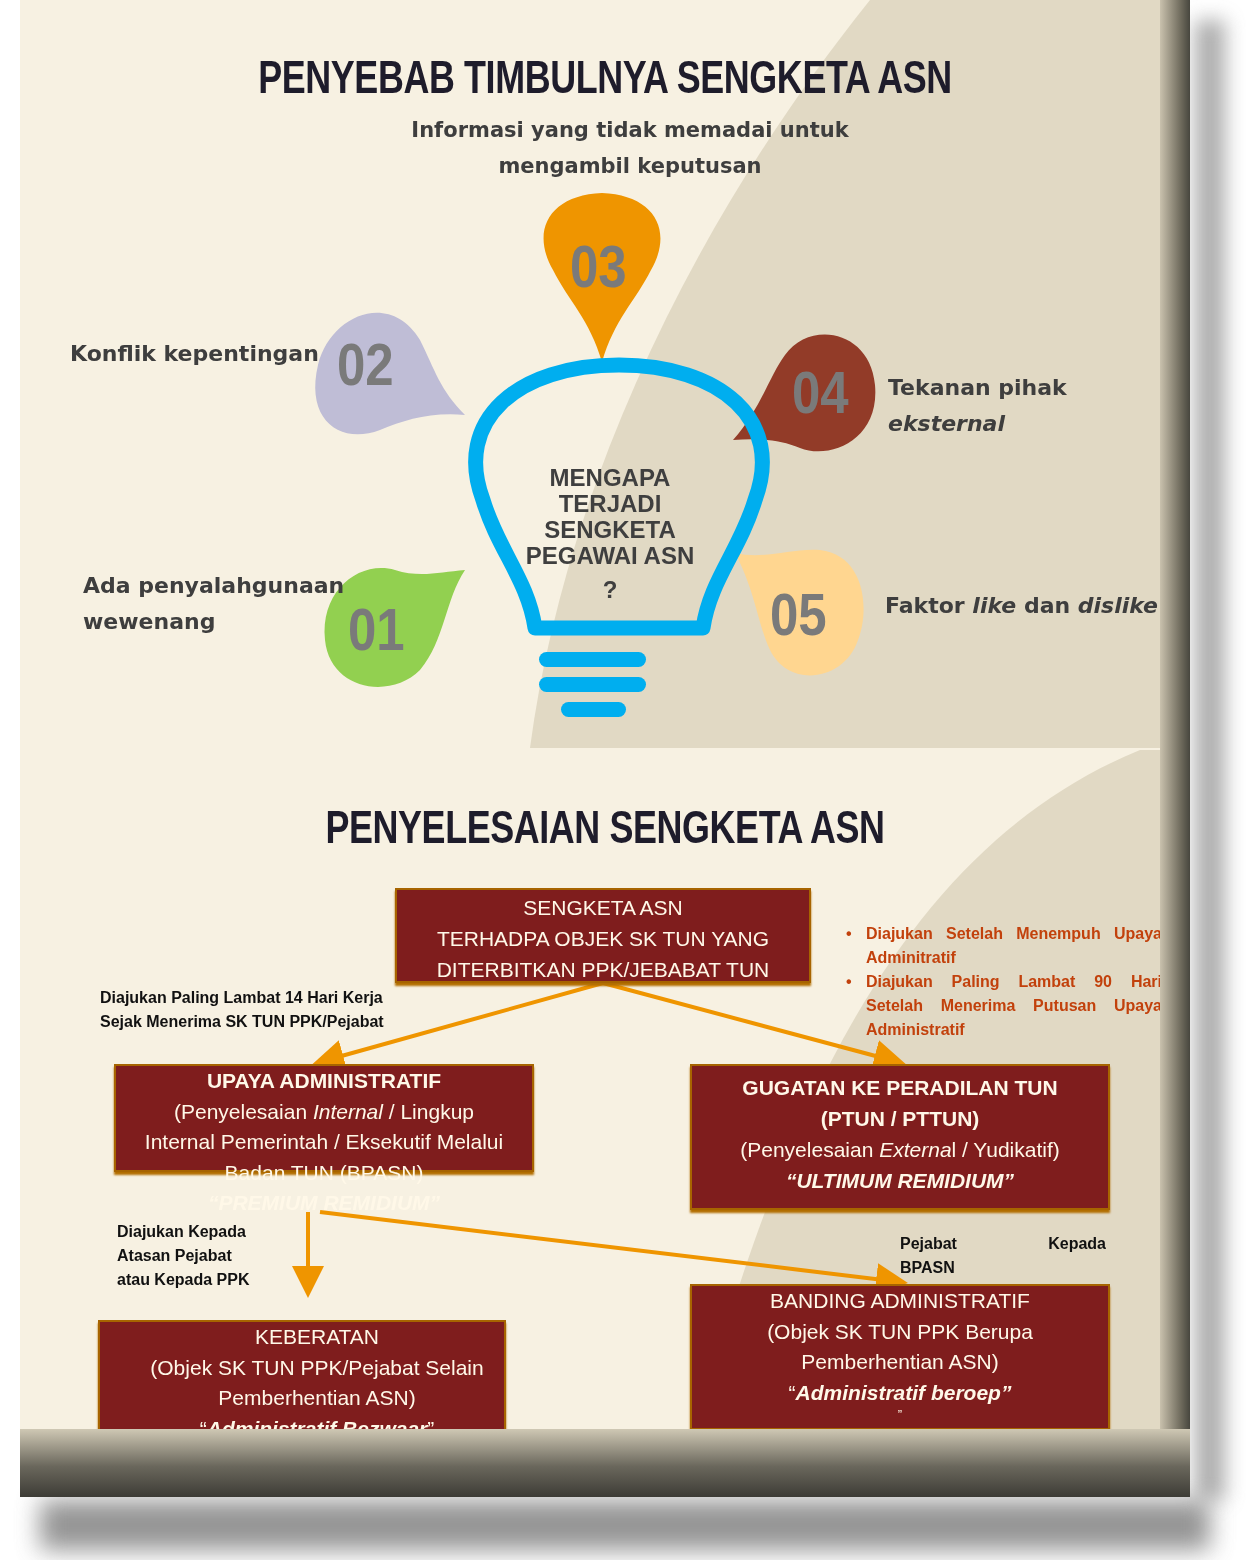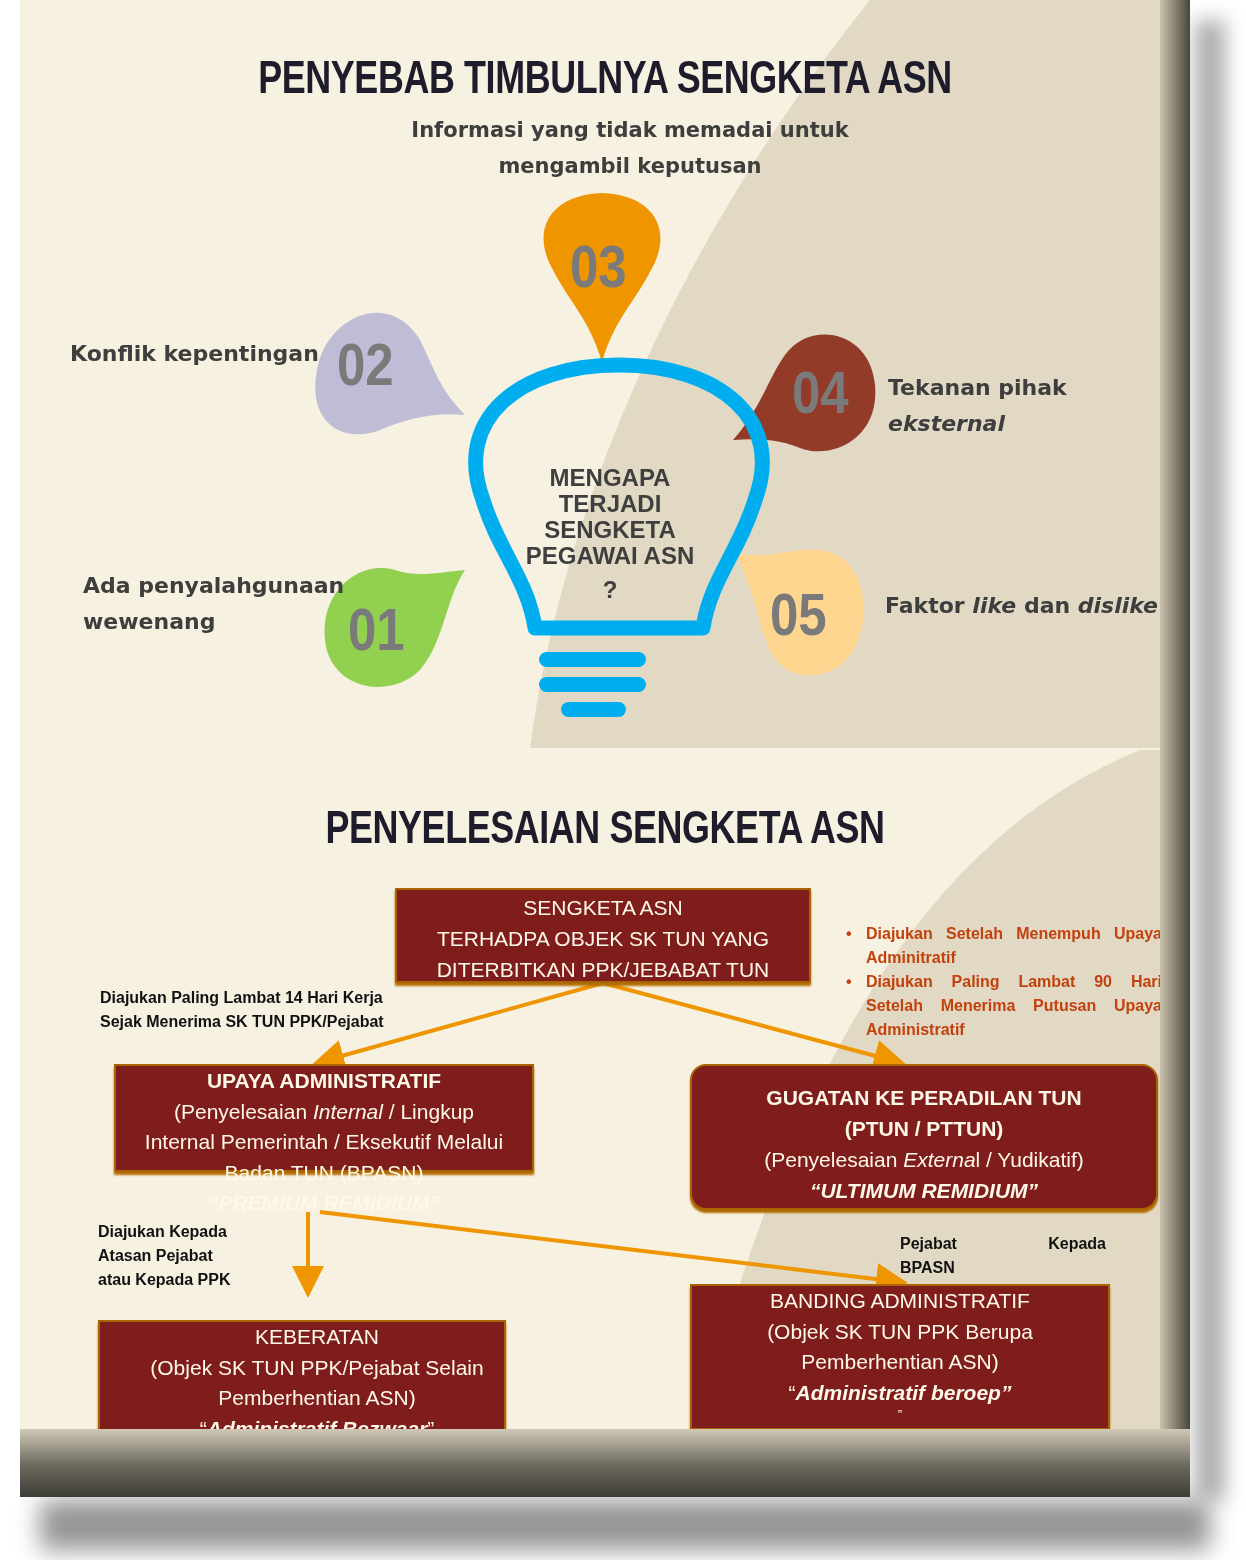--- a/index.html
+++ b/index.html
@@ -117,28 +117,28 @@
   </ul>
 
   <div class="box" style="left:94px;top:1064px;width:420px;height:108px;box-sizing:border-box;line-height:30.5px;">
     <div><b>UPAYA ADMINISTRATIF</b></div>
     <div><span>(Penyelesaian </span><i>Internal</i><span> / Lingkup</span></div>
     <div>Internal Pemerintah / Eksekutif Melalui</div>
     <div>Badan TUN (BPASN)</div>
     <div><b><i>“PREMIUM REMIDIUM”</i></b></div>
   </div>
 
-  <div class="box" style="left:670px;top:1064px;width:468px;height:146px;box-sizing:border-box;padding-top:16px;border-radius:16px;">
+  <div class="box" style="left:670px;top:1064px;width:420px;height:146px;box-sizing:border-box;padding-top:6px;">
     <div><b>GUGATAN KE PERADILAN TUN</b></div>
     <div><b>(PTUN / PTTUN)</b></div>
     <div><span>(Penyelesaian </span><i>Externa</i><span>l / Yudikatif)</span></div>
     <div><b><i>“ULTIMUM REMIDIUM”</i></b></div>
   </div>
 
-  <div class="note" style="left:78px;top:1220px;line-height:24px;">
+  <div class="note" style="left:97px;top:1220px;line-height:24px;">
     <div>Diajukan Kepada</div>
     <div>Atasan Pejabat</div>
     <div>atau Kepada PPK</div>
   </div>
 
   <div class="note" style="left:880px;top:1232px;width:206px;">
     <div style="display:flex;justify-content:space-between;">
         <span>Pejabat</span>
         <span>Kepada</span>
       </div>

